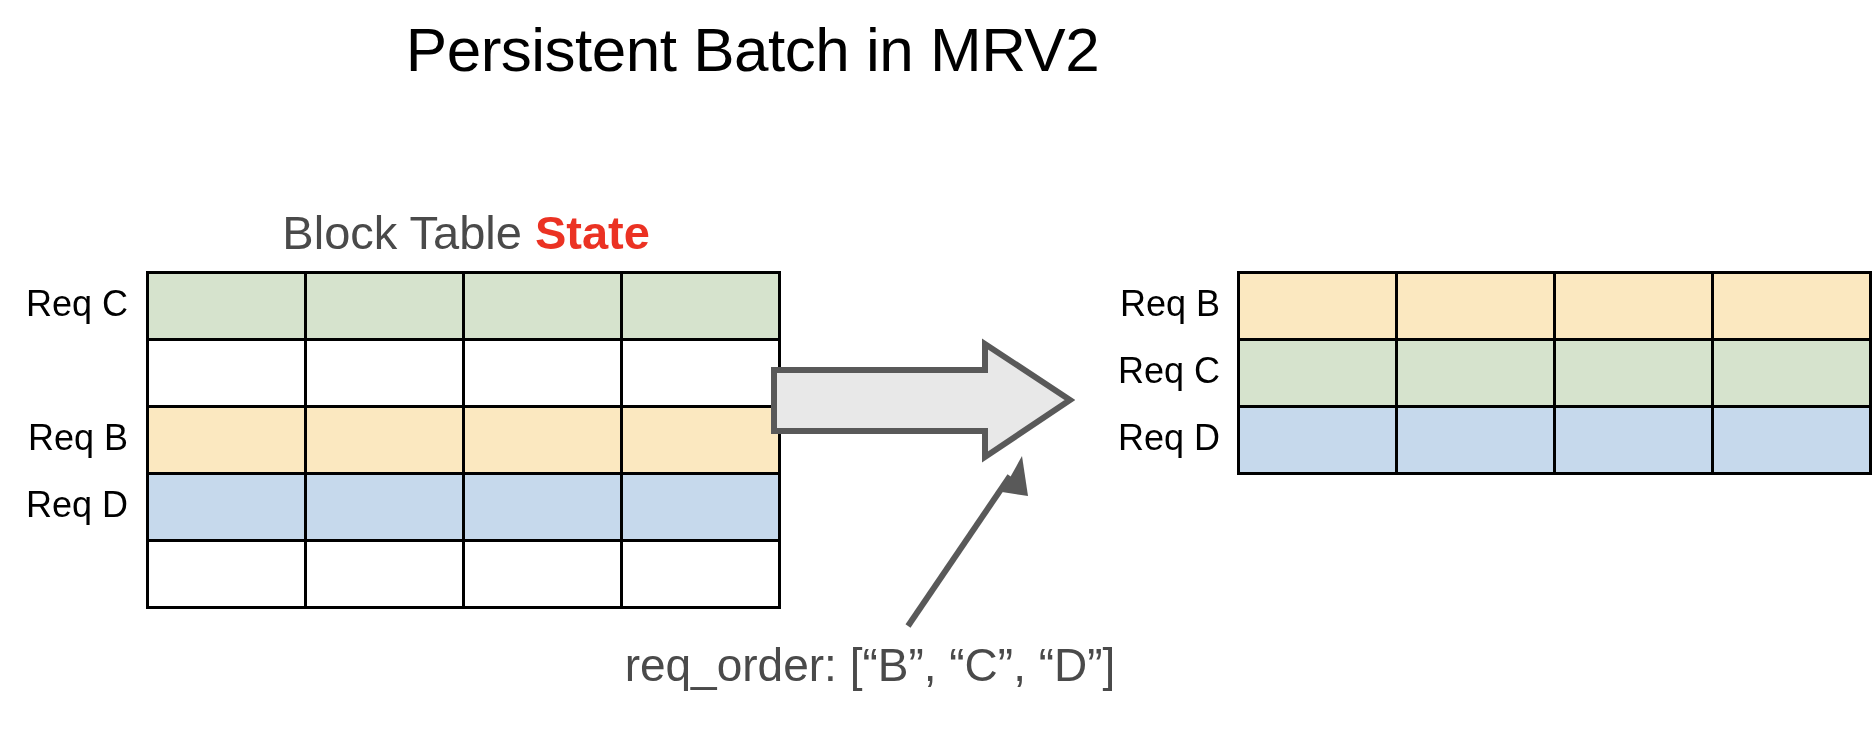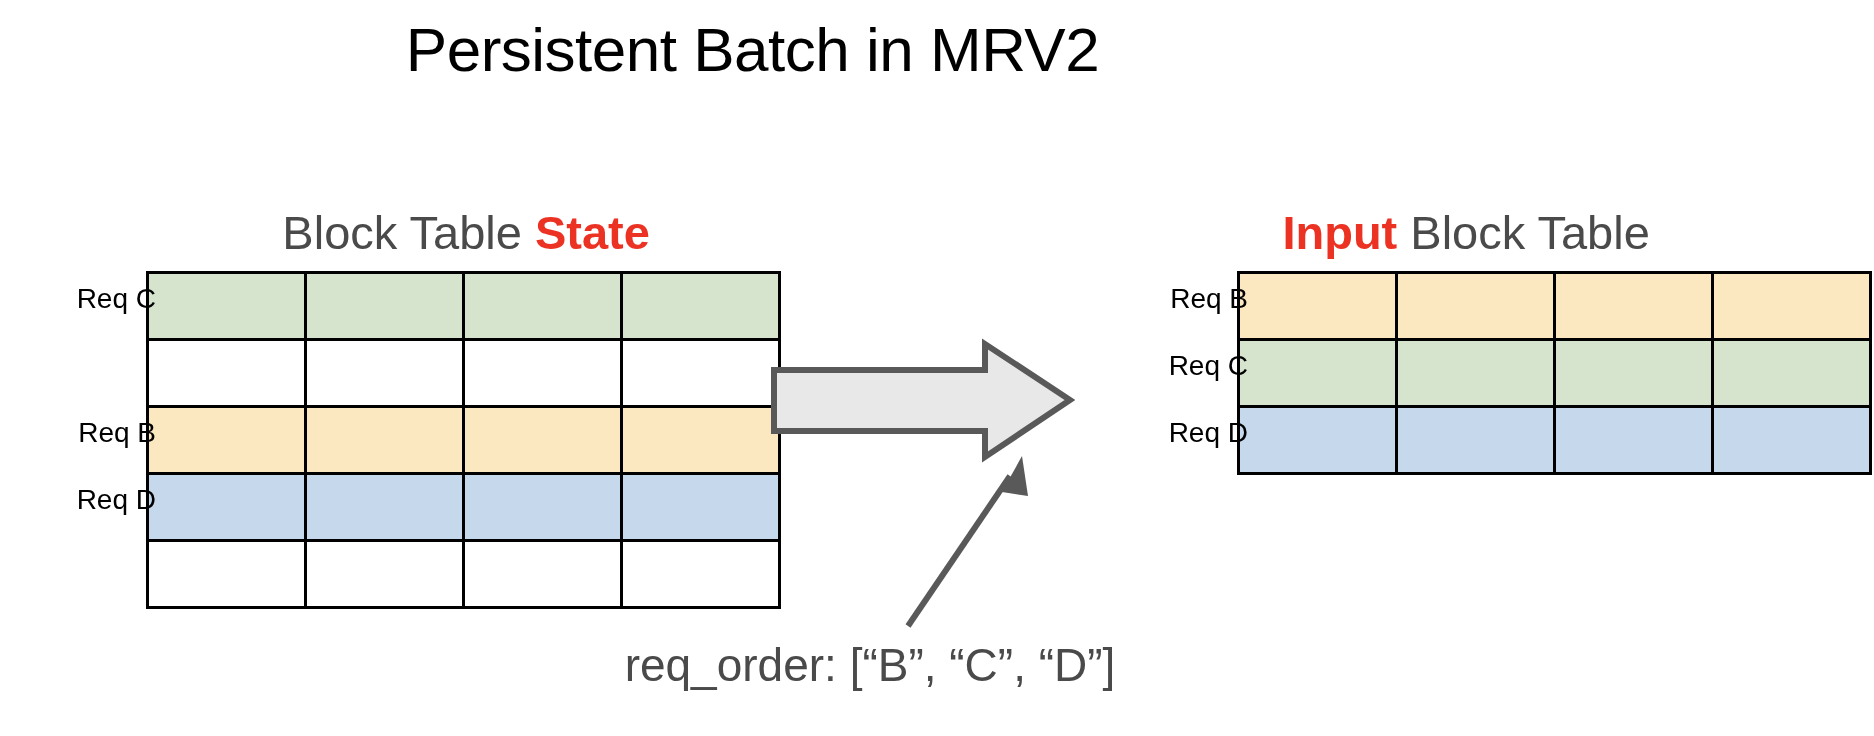--- a/index.html
+++ b/index.html
@@ -66,25 +66,24 @@
     left: 1237px;
     top: 271px;
     width: 622px;
     height: 192px;
   }
   #input-table td { height: 64px; width: 155px; }
 
   
   .row-label {
     position: absolute;
-    font-size: 28px;
+    font-size: 36px;
     color: #000000;
     white-space: pre;
     text-align: right;
-    padding-left: 28px;
   }
   .left-label  { left: 0px;    width: 128px; }
   .right-label { left: 1060px; width: 160px; }
 
   
   #gather-arrow {
     position: absolute;
     left: 770px;
     top: 338px;
     width: 305px;
@@ -173,23 +172,20 @@
     <polygon points="4,32 215,32 215,6 300,62 215,119 215,93 4,93" fill="#e8e8e8" stroke="#595959" stroke-width="6" stroke-linejoin="miter"></polygon>
   </svg>
 
   <svg id="order-pointer" viewBox="0 0 160 180">
     <line x1="18" y1="176" x2="120" y2="26" stroke="#595959" stroke-width="6"></line>
     <polygon points="132,6 112,42 138,46" fill="#595959"></polygon>
   </svg>
 
   <div id="order-caption">req_order: [“B”, “C”, “D”]</div>
 
-  <div id="right-heading" class="panel-heading">
-    <span class="hl">Input</span><span> Block Table</span>
-  </div>
 
   <table id="input-table" class="grid">
     <tbody>
         <tr>
           <td style="background: rgb(251, 232, 192);"></td>
           <td style="background: rgb(251, 232, 192);"></td>
           <td style="background: rgb(251, 232, 192);"></td>
           <td style="background: rgb(251, 232, 192);"></td>
         </tr>
         <tr>

